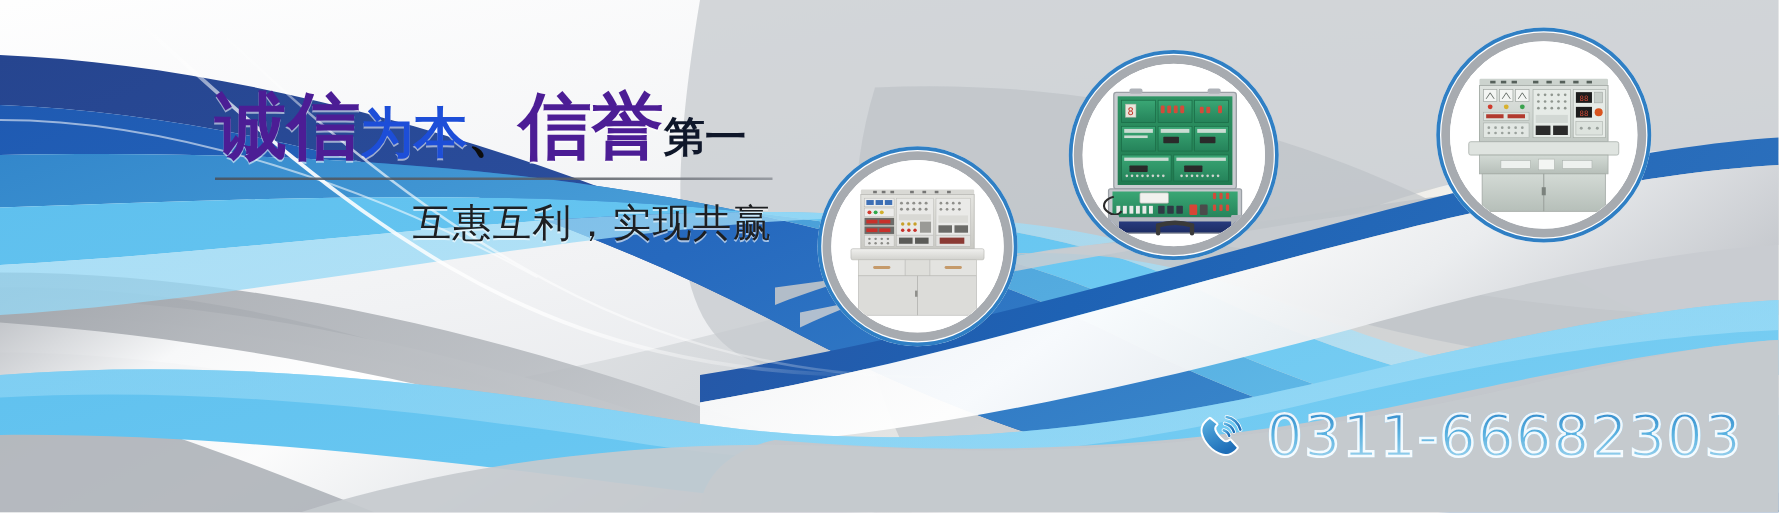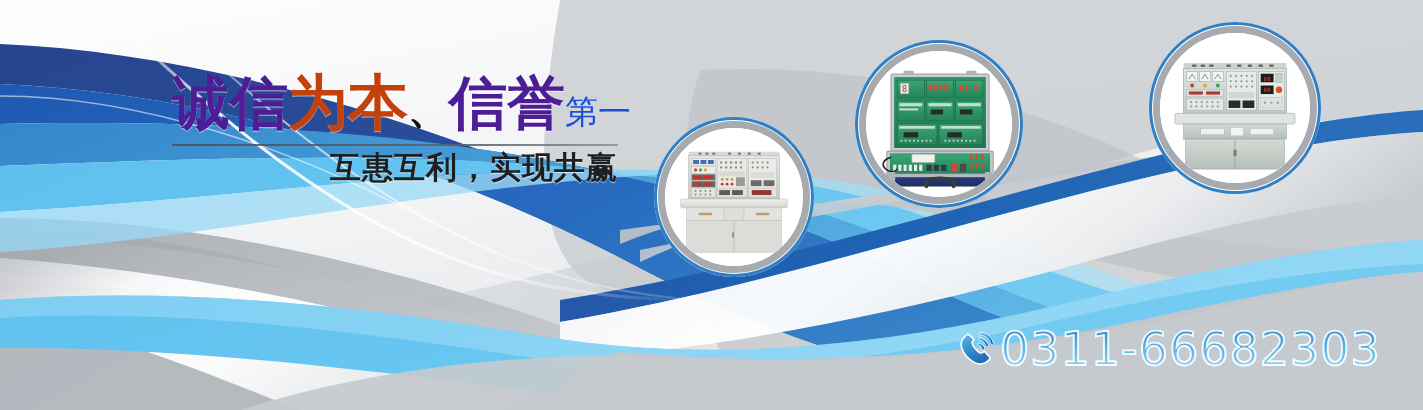--- a/index.html
+++ b/index.html
@@ -43,48 +43,48 @@
     color: #0a0a0a;
     letter-spacing: 0px;
   }
   .hl-big {
     font-size: 58px;
     font-weight: 700;
     color: #4c1d95;
     text-shadow: 0 1px 0 rgba(255,255,255,.55);
   }
   .hl-blue {
-    font-size: 60px;
+    font-size: 43px;
     font-weight: 700;
-    color: #c2410c;
+    color: #1d4ed8;
     text-shadow: 0 1px 0 rgba(255,255,255,.55);
   }
   .hl-dun {
     font-size: 41px;
     font-weight: 700;
     color: #0d0d0d;
   }
   .hl-small-blue {
     font-size: 33px;
-    font-weight: 400;
-    color: #1d4ed8;
+    font-weight: 700;
+    color: #0f172a;
   }
   .divider {
     margin-top: 12px;
     height: 2px;
     width: 446px;
     background: linear-gradient(90deg,#4a4f57 0%, #5d6168 70%, #8d9198 100%);
     opacity: .85;
   }
   .subtitle {
-    margin: 1px 0 0 0;
+    margin: 14px 0 0 0;
     text-align: right;
     width: 446px;
     font-size: 31px;
-    font-weight: 700;
+    font-weight: 400;
     color: #1d1f22;
     letter-spacing: 1px;
     white-space: nowrap;
     text-shadow: 0 1px 0 rgba(255,255,255,.6);
   }
 
   
   .circle {
     position: absolute;
     border-radius: 50%;
@@ -121,20 +121,21 @@
   #circle-3 { left: 1149px; top: 22px; width: 172px; height: 172px; }
 
   
   .contact {
     position: absolute;
     left: 954px;
     top: 326px;
     z-index: 30;
     display: flex;
     align-items: flex-start;
+    gap: 13px;
   }
   .phone-icon { width: 46px; height: 46px; display:block; flex: none; }
   .phone-number {
     font-size: 46px;
     font-weight: 400;
     letter-spacing: 1px;
     line-height: 1;
     background: linear-gradient(180deg, #2f86c9 0%, #59b1e0 45%, #a8d8f0 100%);
     -webkit-background-clip: text;
     background-clip: text;

